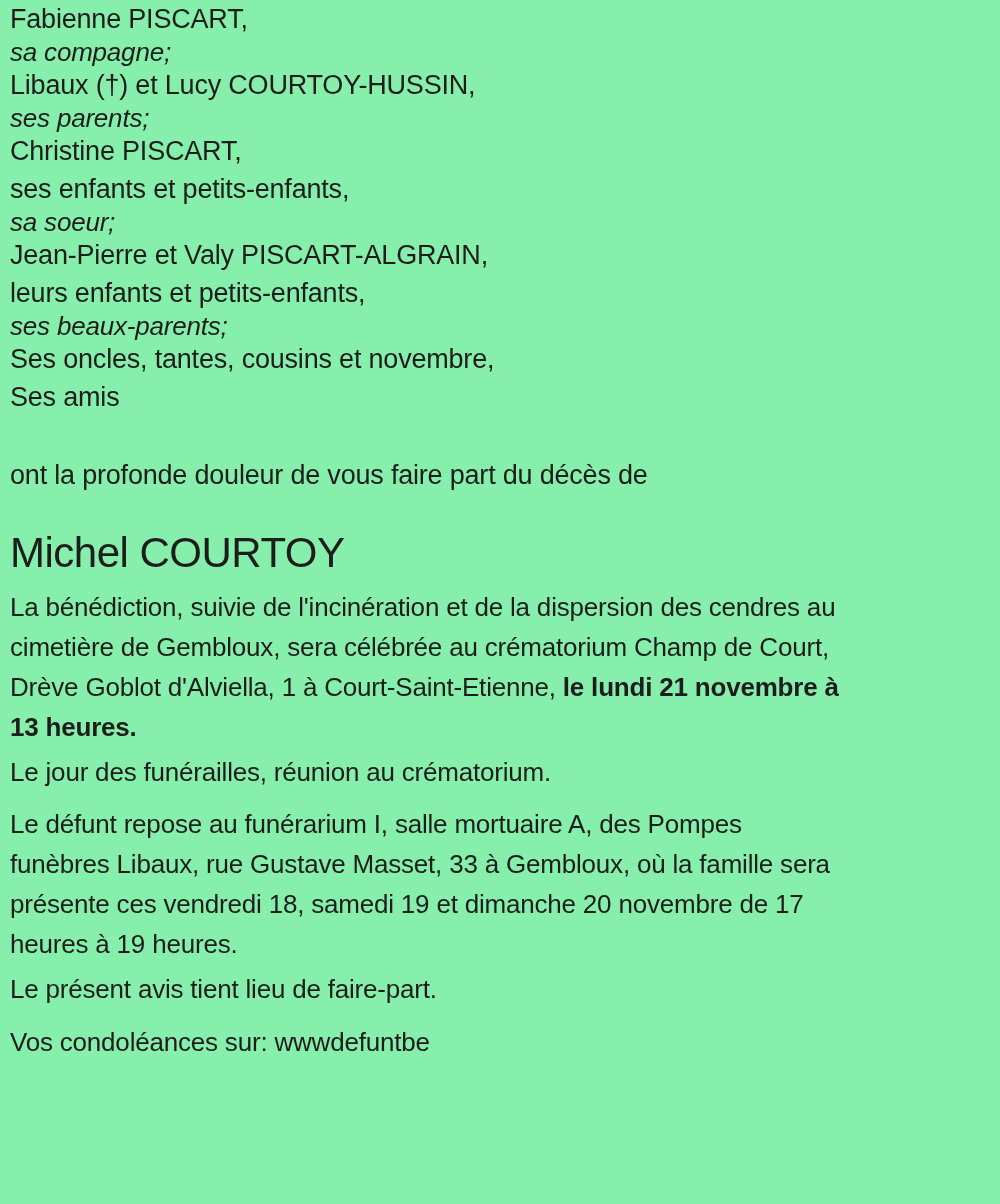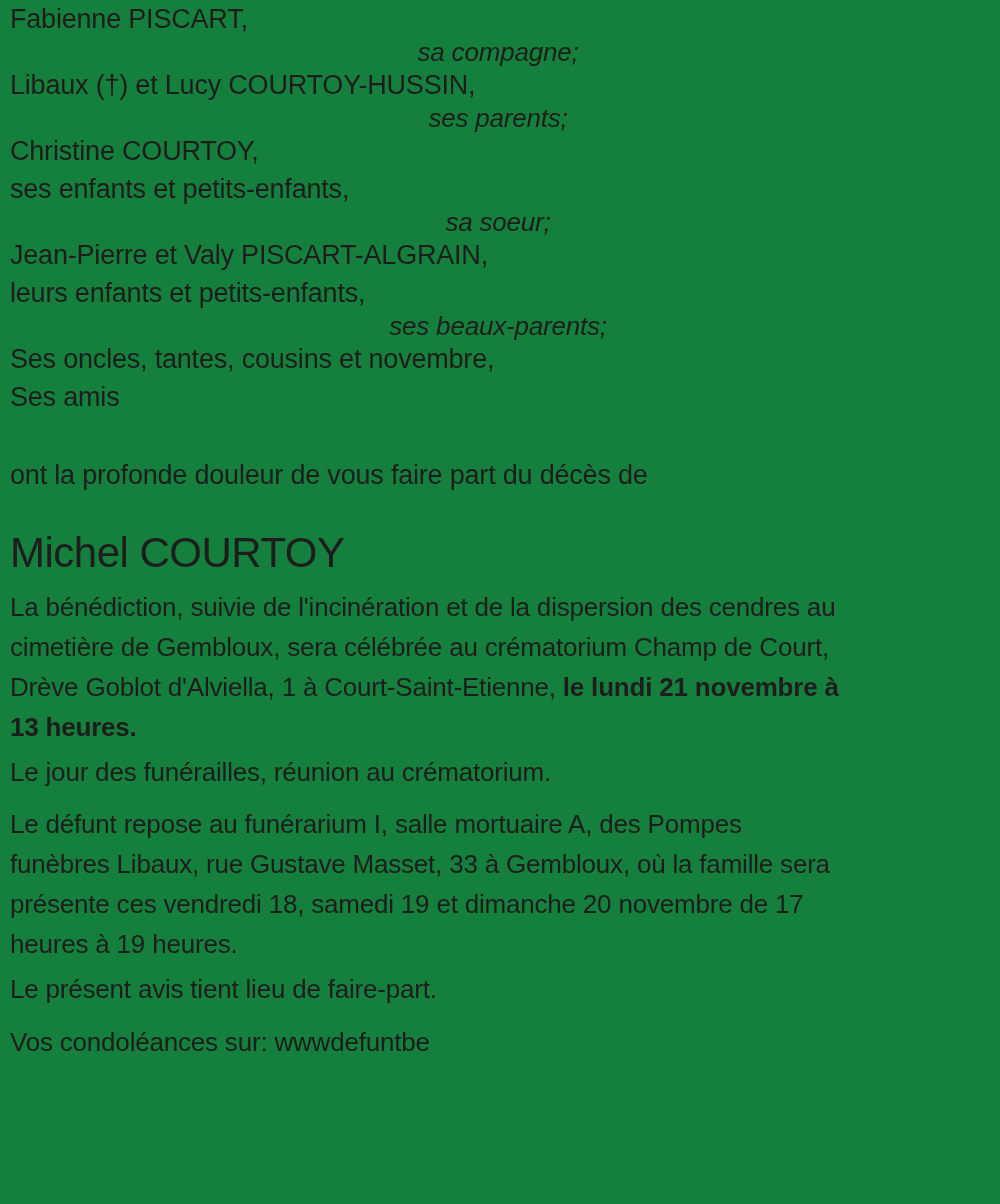--- a/index.html
+++ b/index.html
@@ -7,35 +7,35 @@
     padding: 0;
     background: #ffffff;
   }
   .page {
     position: relative;
     width: 1000px;
     height: 1204px;
     box-sizing: border-box;
     padding: 0 14px 0 10px;
     overflow: hidden;
-    background: #15803d;
+    background: #86efac;
     color: #1d1d1b;
     font-family: "Liberation Sans", "DejaVu Sans", sans-serif;
     letter-spacing: -0.2px;
   }
   .name-line {
     font-size: 27px;
     line-height: 38px;
     white-space: nowrap;
   }
   .relation-line {
     font-size: 26px;
     font-style: italic;
     line-height: 28px;
-    text-align: center;
+    text-align: left;
     white-space: nowrap;
   }
   .intro {
     margin-top: 40px;
     font-size: 27px;
     line-height: 38px;
     white-space: nowrap;
   }
   .deceased {
     margin: 35px 0 0 0;
@@ -69,21 +69,21 @@
       <div class="name-line">Fabienne PISCART,</div>
       <div class="relation-line">sa compagne;</div>
     </div>
 
     <div>
       <div class="name-line">Libaux (†) et Lucy COURTOY-HUSSIN,</div>
       <div class="relation-line">ses parents;</div>
     </div>
 
     <div>
-      <div class="name-line">Christine COURTOY,</div>
+      <div class="name-line">Christine PISCART,</div>
       <div class="name-line">ses enfants et petits-enfants,</div>
       <div class="relation-line">sa soeur;</div>
     </div>
 
     <div>
       <div class="name-line">Jean-Pierre et Valy PISCART-ALGRAIN,</div>
       <div class="name-line">leurs enfants et petits-enfants,</div>
       <div class="relation-line">ses beaux-parents;</div>
     </div>
 

